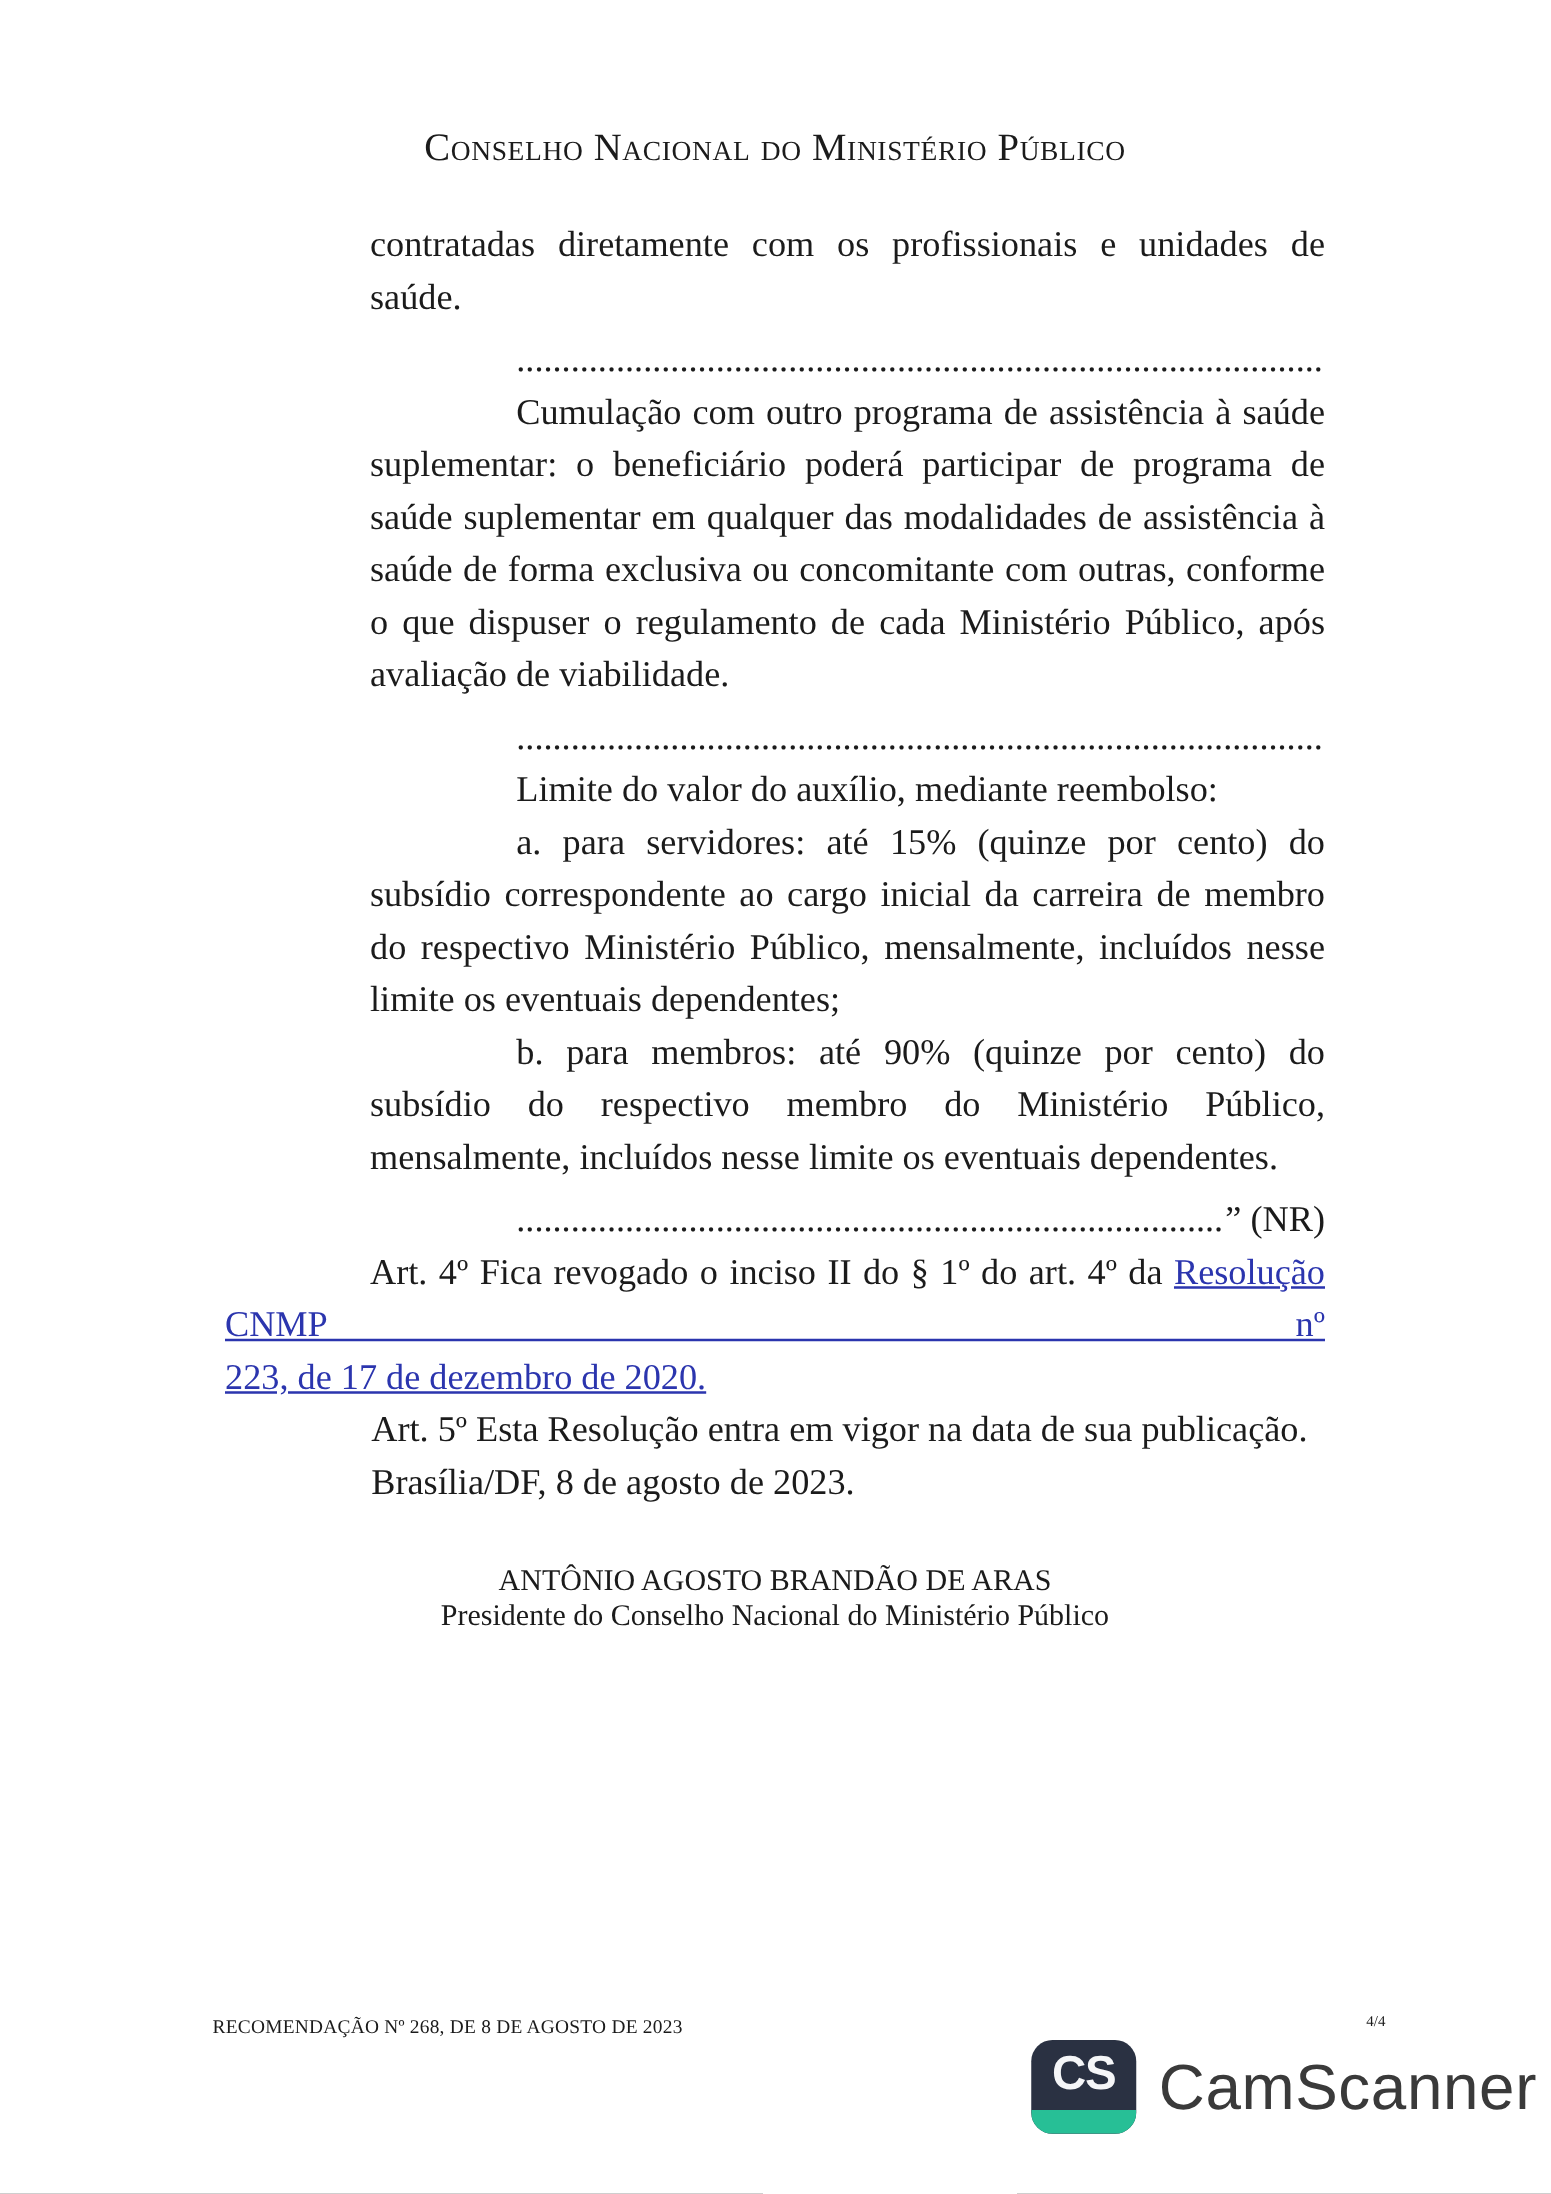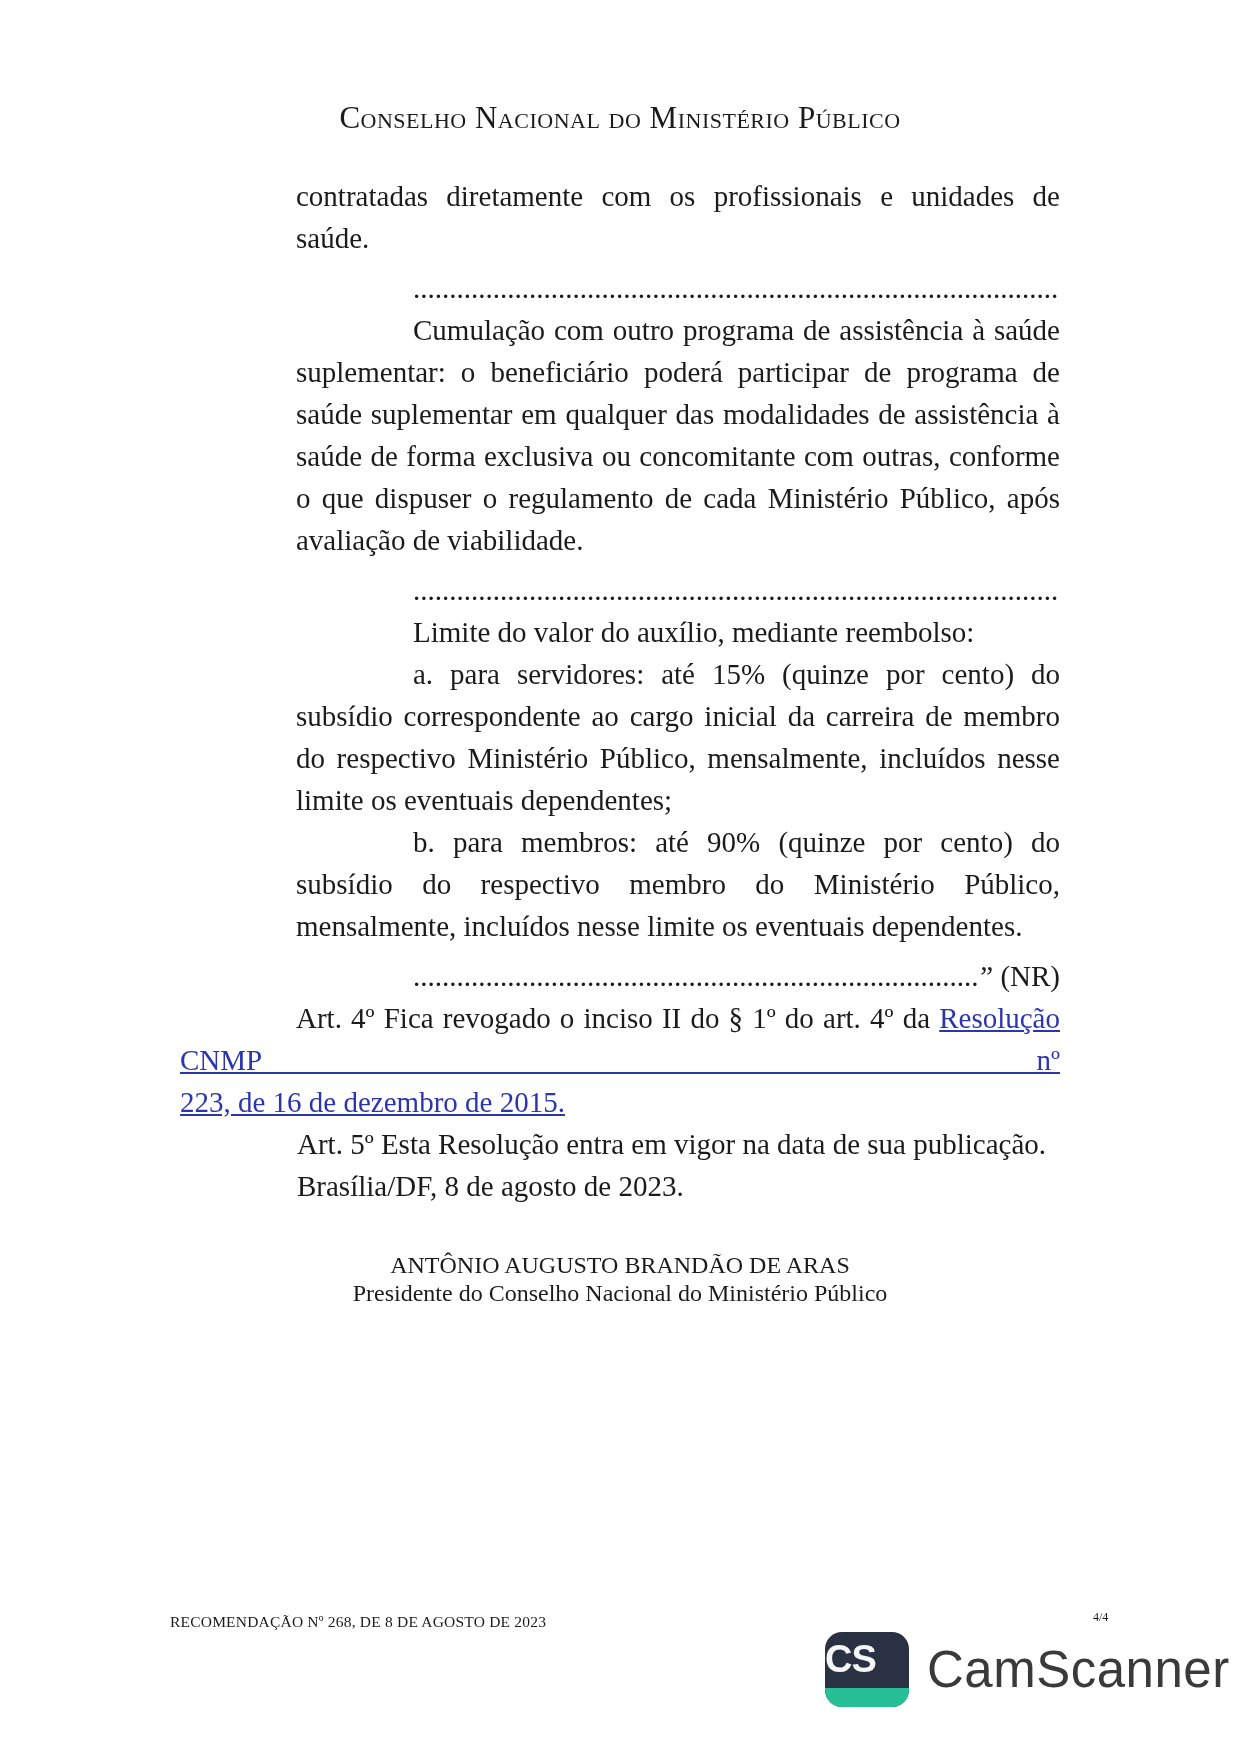--- a/index.html
+++ b/index.html
@@ -100,20 +100,21 @@
   .cs-icon{
     width:84px;height:75px;
     background:var(--cs-navy);
     border-radius:17px;
     position:relative;
     overflow:hidden;
     flex:0 0 auto;
   }
   .cs-icon .cs-letters{
     display:block;
+    text-align:center;
     color:#f5f6f8;
     font-family:"Liberation Sans","DejaVu Sans",sans-serif;
     font-weight:bold;
     font-size:38px;
     line-height:55px;
     letter-spacing:-1px;
   }
   .cs-icon .cs-strip{
     position:absolute;
     left:0;right:0;bottom:0;
@@ -162,32 +163,32 @@
         <span>............................................................................................................................................................</span>
       </span>
       <span class="suffix">” (NR)</span>
     </div>
 
     <div class="para">
       <div class="art-line1">
         <span>Art. 4º Fica revogado o inciso II do § 1º do art. 4º da </span><a class="doc-link">Resolução CNMP nº</a>
       </div>
       <div>
-        <a class="doc-link">223, de 16 de dezembro de 2015.</a>
+        <a class="doc-link">223, de 17 de dezembro de 2020.</a>
       </div>
     </div>
 
     <div class="para indent">Art. 5º Esta Resolução entra em vigor na data de sua publicação.</div>
 
     <div class="para indent">Brasília/DF, 8 de agosto de 2023.</div>
 
   </div>
 
   <div class="signature">
-    <div>ANTÔNIO AUGUSTO BRANDÃO DE ARAS</div>
+    <div>ANTÔNIO AGOSTO BRANDÃO DE ARAS</div>
     <div>Presidente do Conselho Nacional do Ministério Público</div>
   </div>
 
   <div class="footer-ref">RECOMENDAÇÃO Nº 268, DE 8 DE AGOSTO DE 2023</div>
 
   <div class="page-number">4/4</div>
 
   <div class="camscanner">
     <div class="cs-icon">
       <span class="cs-letters">CS</span>

